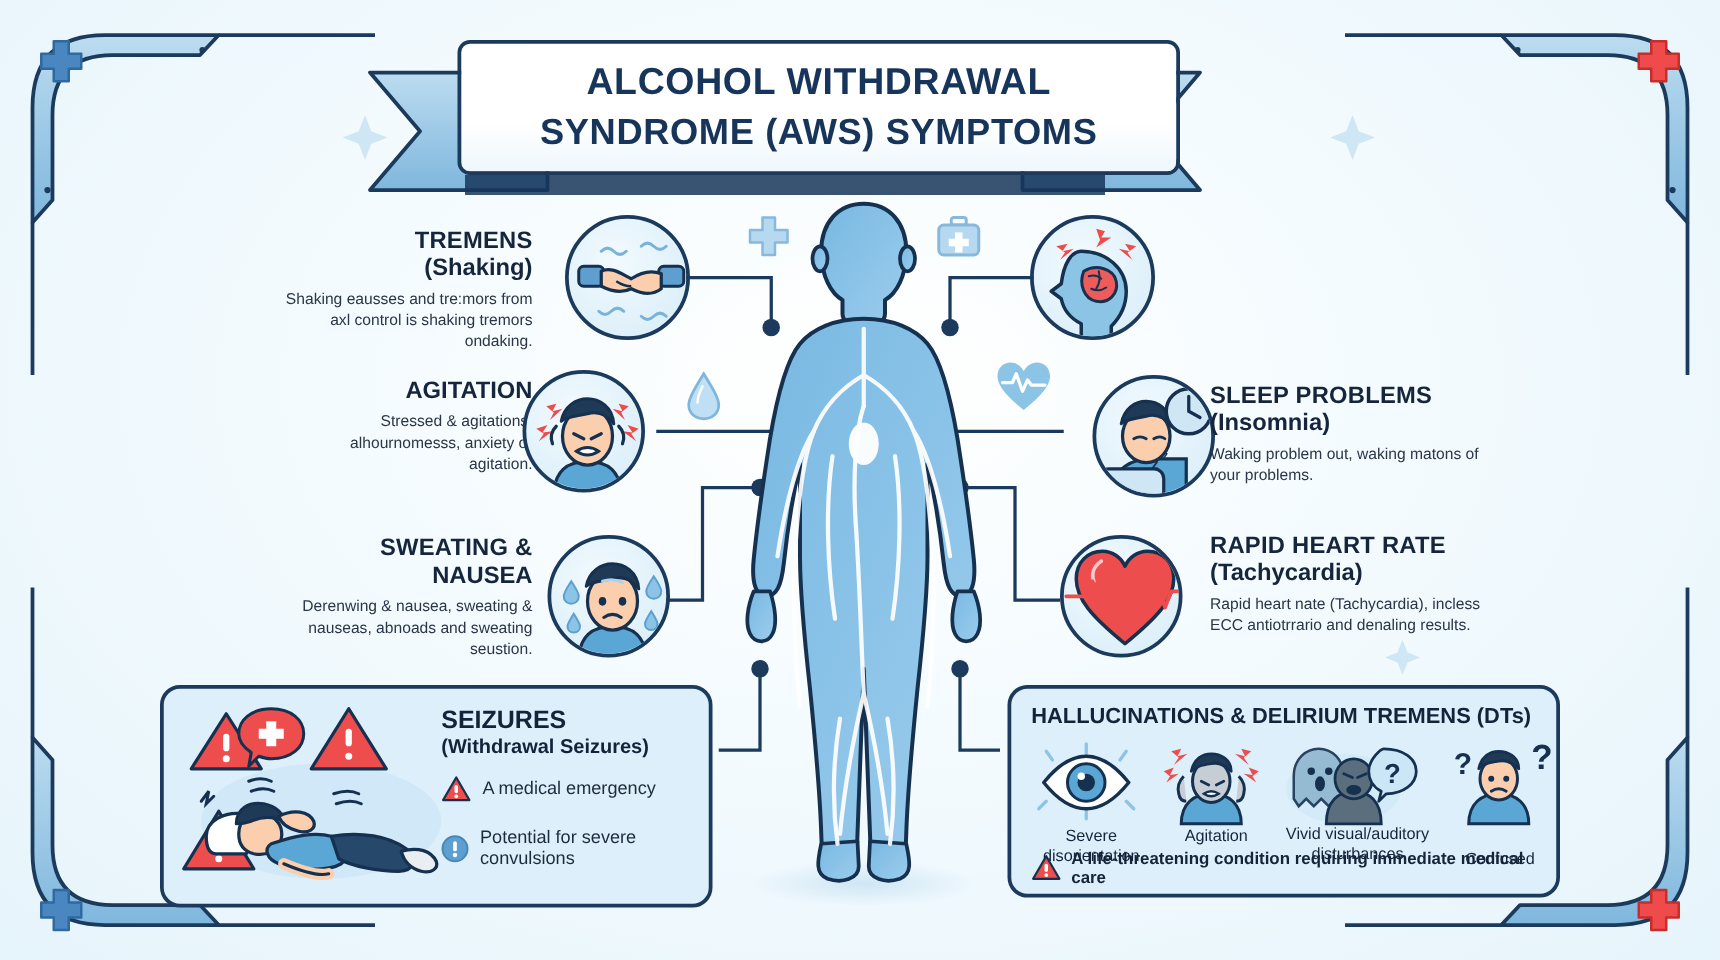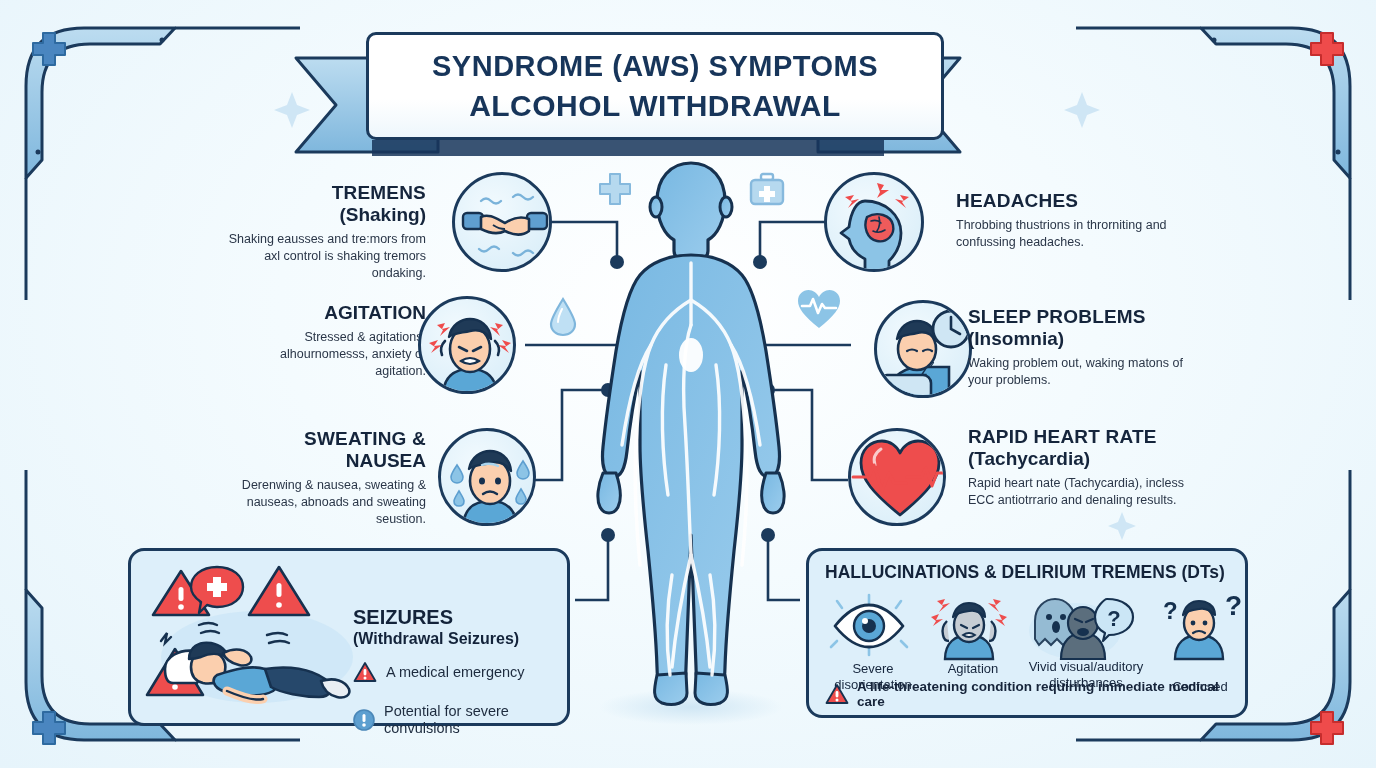--- a/index.html
+++ b/index.html
@@ -308,24 +308,20 @@
       <g fill="#ef4b4b">
         <path d="M18,22 l9,-2 l-4,6 l9,-2 l-11,9 l4,-6 z"></path>
         <path d="M82,22 l-9,-2 l4,6 l-9,-2 l11,9 l-4,-6 z"></path>
         <path d="M50,8 l7,2 l-3,5 l8,0 l-12,8 l3,-6 z"></path>
       </g>
       <path d="M38,26 C58,26 74,40 74,58 C74,70 68,80 62,86 L62,98 L38,98 L38,84 C30,80 24,74 22,64 L14,58 L22,52 C24,36 30,26 38,26 Z" fill="#8cc4e6" stroke="#16314f" stroke-width="2.8" stroke-linejoin="round"></path>
       <path d="M40,42 C50,36 64,40 66,50 C68,60 60,68 50,66 C40,64 36,52 40,42 Z" fill="#ee5b5b" stroke="#16314f" stroke-width="2.4"></path>
       <path d="M44,46 q6,-2 10,2 M46,56 q6,3 12,-1 M52,42 q2,8 -2,14" stroke="#16314f" stroke-width="1.6" fill="none" stroke-linecap="round"></path>
     </svg>
   </div>
-  <div class="abs right-block" style="left:956px;top:190px;width:230px;">
-    <div class="sym-title">HEADACHES</div>
-    <div class="sym-desc">Throbbing thustrions in throrniting and confussing headaches.</div>
-  </div>
 
   <div class="icon-circle" style="left:874px;top:300px;width:98px;height:98px;">
     <svg viewBox="0 0 98 98" width="98" height="98">
       <path d="M8,98 C10,78 22,66 40,64 L72,64 L72,98 Z" fill="#5aa7d6" stroke="#16314f" stroke-width="2.6"></path>
       <rect x="2" y="72" width="52" height="26" rx="8" fill="#cfe6f4" stroke="#16314f" stroke-width="2.6"></rect>
       <ellipse cx="40" cy="46" rx="19" ry="21" fill="#fbcfae" stroke="#16314f" stroke-width="2.6"></ellipse>
       <path d="M20,36 C22,24 31,18 40,18 C49,18 59,24 60,38 C54,30 47,28 40,30 C32,32 24,32 20,36 Z" fill="#1f3a57" stroke="#16314f" stroke-width="2.4" stroke-linejoin="round"></path>
       <path d="M30,48 q5,-3 10,0 M46,48 q5,-3 9,0" stroke="#16314f" stroke-width="2.2" fill="none" stroke-linecap="round"></path>
       <circle cx="74" cy="26" r="18" fill="#cfe6f4" stroke="#16314f" stroke-width="2.8"></circle>
       <path d="M74,14 L74,26 L83,31" stroke="#16314f" stroke-width="2.6" fill="none" stroke-linecap="round"></path>
@@ -389,21 +385,21 @@
       <path d="M52,110 C52,98 62,92 72,94 C82,96 88,104 86,114 C84,124 74,128 64,126 C56,124 52,118 52,110 Z" fill="#fbcfae" stroke="#16314f" stroke-width="2.6"></path>
       <path d="M50,102 C50,90 60,84 72,86 C82,88 88,94 88,100 C80,96 70,96 62,100 C56,102 52,102 50,102 Z" fill="#1f3a57" stroke="#16314f" stroke-width="2.4" stroke-linejoin="round"></path>
       <path d="M78,118 C96,112 112,108 126,112 C138,116 142,128 134,134 C124,140 100,140 84,134 C74,130 72,122 78,118 Z" fill="#5aa7d6" stroke="#16314f" stroke-width="2.6" stroke-linejoin="round"></path>
       <path d="M126,112 C150,108 172,112 186,122 C196,130 192,140 180,140 C164,140 142,136 132,130 Z" fill="#26486b" stroke="#16314f" stroke-width="2.6" stroke-linejoin="round"></path>
       <path d="M182,124 C196,120 206,124 210,132 C212,138 206,142 198,140 C190,138 184,132 182,124 Z" fill="#e9eef3" stroke="#16314f" stroke-width="2.6" stroke-linejoin="round"></path>
       <path d="M84,96 C96,90 108,92 112,100 C114,106 108,110 100,108 C92,106 86,102 84,96 Z" fill="#fbcfae" stroke="#16314f" stroke-width="2.6" stroke-linejoin="round"></path>
       <path d="M88,134 C102,140 116,144 124,142" stroke="#fbcfae" stroke-width="9" fill="none" stroke-linecap="round"></path>
       <path d="M88,134 C102,140 116,144 124,142" stroke="#16314f" stroke-width="2.4" fill="none" stroke-linecap="round"></path>
     </svg>
 
-    <div class="abs" style="left:222px;top:14px;width:214px;margin-top:41px;">
+    <div class="abs" style="left:222px;top:14px;width:214px;">
       <div class="panel-title">SEIZURES</div>
       <div class="panel-sub">(Withdrawal Seizures)</div>
       <div class="bullet-row" style="margin-top:12px;">
         <svg width="24" height="22" viewBox="0 0 24 22" style="flex:none;">
           <path d="M12,2 L22.5,20 L1.5,20 Z" fill="#ee4d4d" stroke="#16314f" stroke-width="1.8" stroke-linejoin="round"></path>
           <rect x="10.6" y="8" width="2.8" height="6.5" rx="1.4" fill="#ffffff"></rect>
           <circle cx="12" cy="17" r="1.5" fill="#ffffff"></circle>
         </svg>
         <div class="bullet-text">A medical emergency</div>
       </div>
@@ -523,18 +519,18 @@
           <path d="M536,102 h48"></path>
       </g>
       <g fill="#4a86c0">
         <circle cx="152" cy="44" r="2.4"></circle>
           <circle cx="152" cy="104" r="2.4"></circle>
         <circle cx="528" cy="44" r="2.4"></circle>
           <circle cx="528" cy="104" r="2.4"></circle>
       </g>
     </svg>
     <div id="title-box">
+      <div id="title-line1">ALCOHOL WITHDRAWAL</div>
       <div id="title-line2">SYNDROME (AWS) SYMPTOMS</div>
-      <div id="title-line1">ALCOHOL WITHDRAWAL</div>
     </div>
   </div>
 
 </div>
 
 </body></html>

